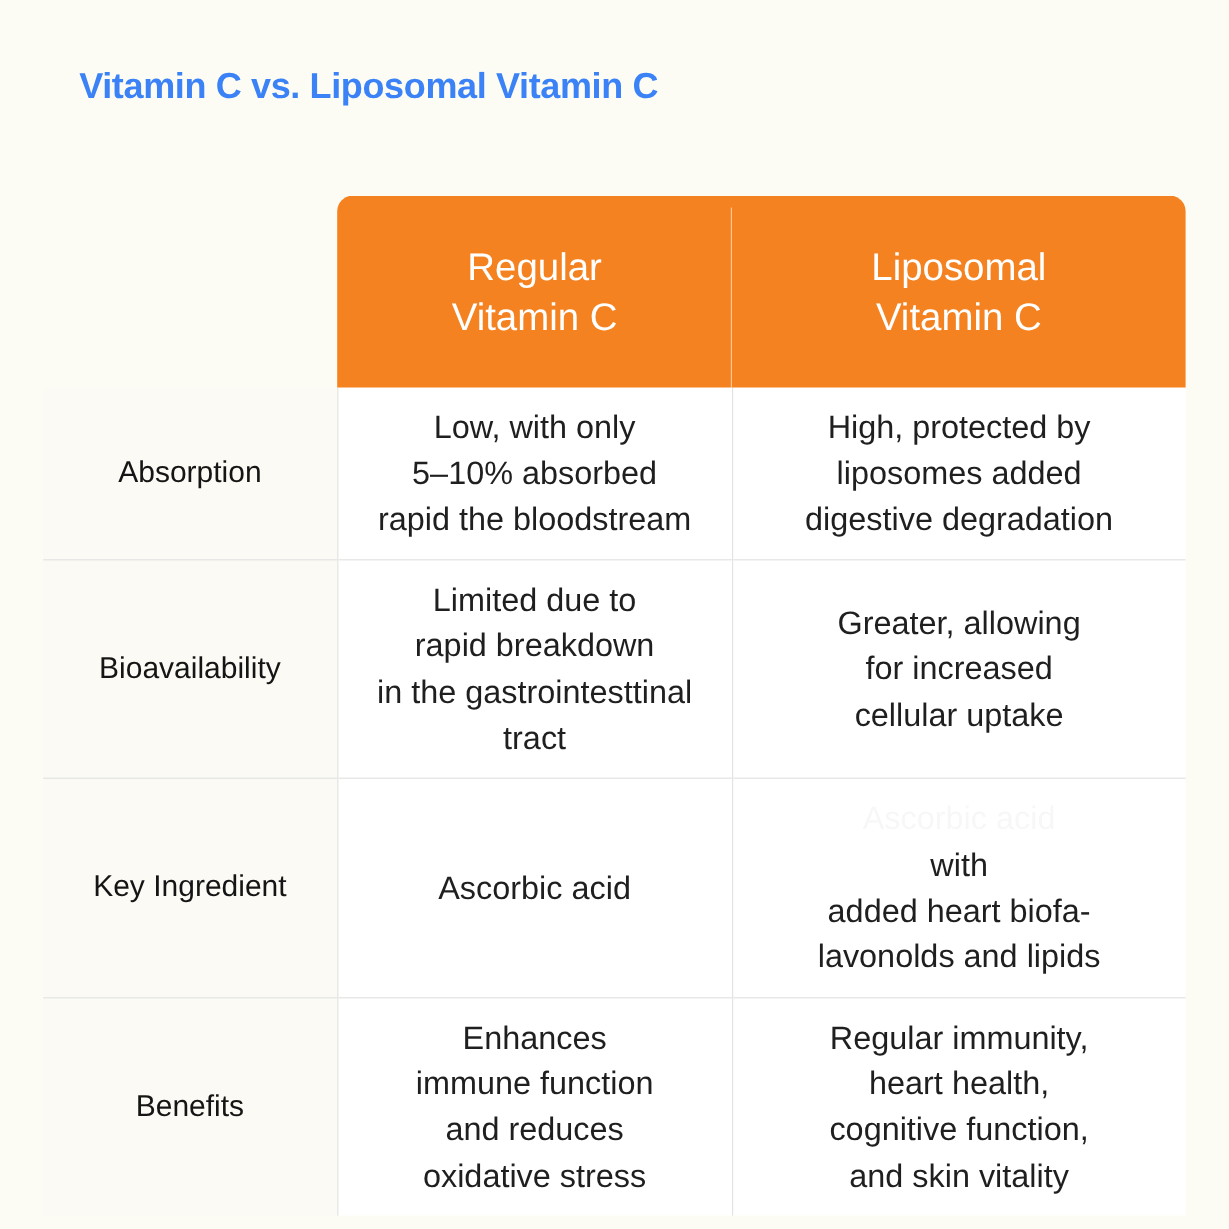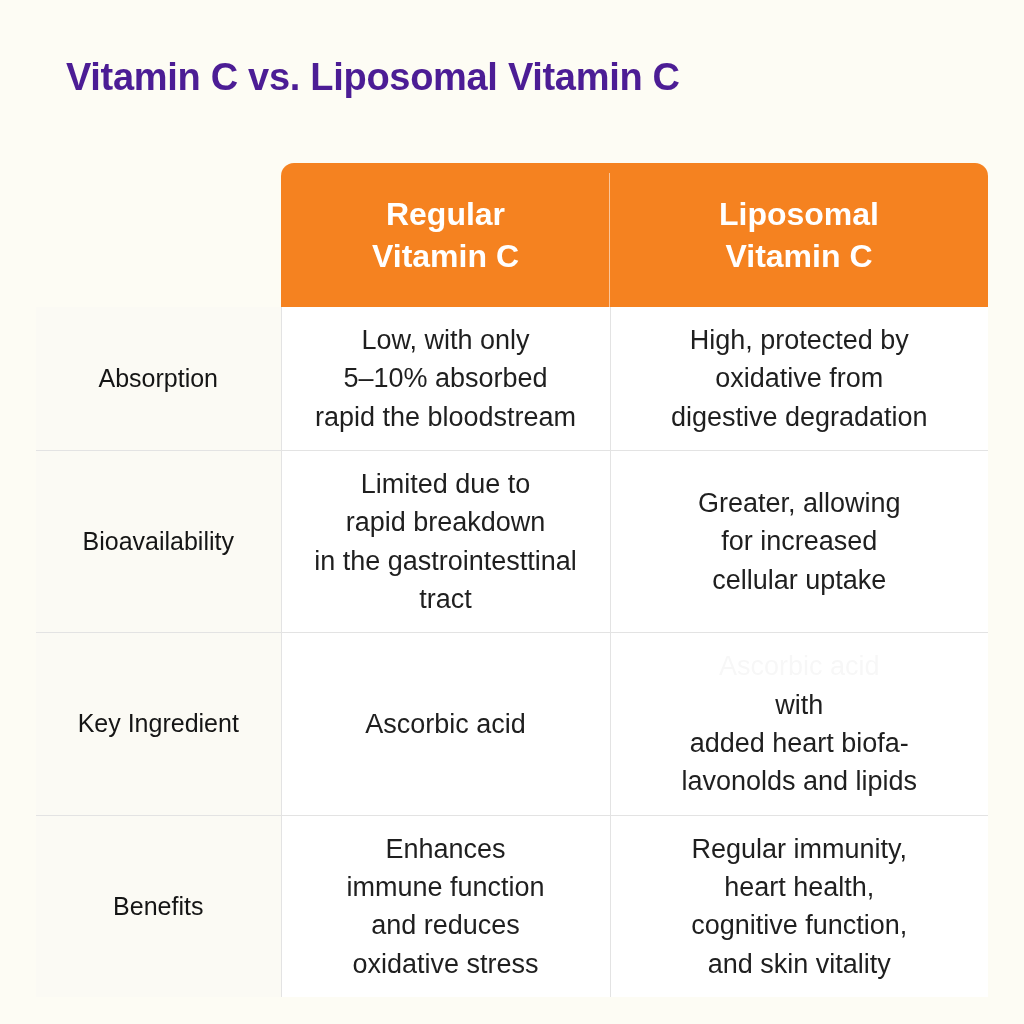--- a/index.html
+++ b/index.html
@@ -16,23 +16,23 @@
   .page {
     position: relative;
     width: 1024px;
     height: 1024px;
     box-sizing: border-box;
   }
   .page-title {
     position: absolute;
     left: 66px;
     top: 56px;
-    font-size: 38px;
+    font-size: 30px;
     font-weight: 700;
-    color: #4c1d95;
+    color: #3b82f6;
     letter-spacing: -0.3px;
     white-space: nowrap;
   }
 
   
   .compare-table {
     position: absolute;
     left: 36px;
     top: 163px;
     width: 952px;
@@ -49,25 +49,25 @@
     margin: 0;
     border: 0;
   }
   .th-spacer {
     background: transparent;
   }
   .th-cell {
     background: #f58220;
     color: #ffffff;
     font-size: 32px;
-    font-weight: 700;
+    font-weight: 400;
     line-height: 1.32;
     text-align: center;
     vertical-align: middle;
-    height: 144px;
+    height: 160px;
     padding: 0 14px;
     box-sizing: border-box;
     position: relative;
   }
   .th-cell.first { border-top-left-radius: 13px; }
   .th-cell.last  { border-top-right-radius: 13px; }
   .th-cell .divline {
     position: absolute;
     top: 10px;
     bottom: 0;
@@ -144,21 +144,21 @@
 
       <tr>
         <td class="label-cell">Absorption</td>
         <td class="col-a">
           <span class="cell-line">Low, with only</span>
           <span class="cell-line">5–10% absorbed</span>
           <span class="cell-line">rapid the bloodstream</span>
         </td>
         <td class="col-b">
           <span class="cell-line">High, protected by</span>
-          <span class="cell-line">oxidative from</span>
+          <span class="cell-line">liposomes added</span>
           <span class="cell-line">digestive degradation</span>
         </td>
       </tr>
 
       <tr>
         <td class="label-cell">Bioavailability</td>
         <td class="col-a">
           <span class="cell-line">Limited due to</span>
           <span class="cell-line">rapid breakdown</span>
           <span class="cell-line">in the gastrointesttinal</span>

